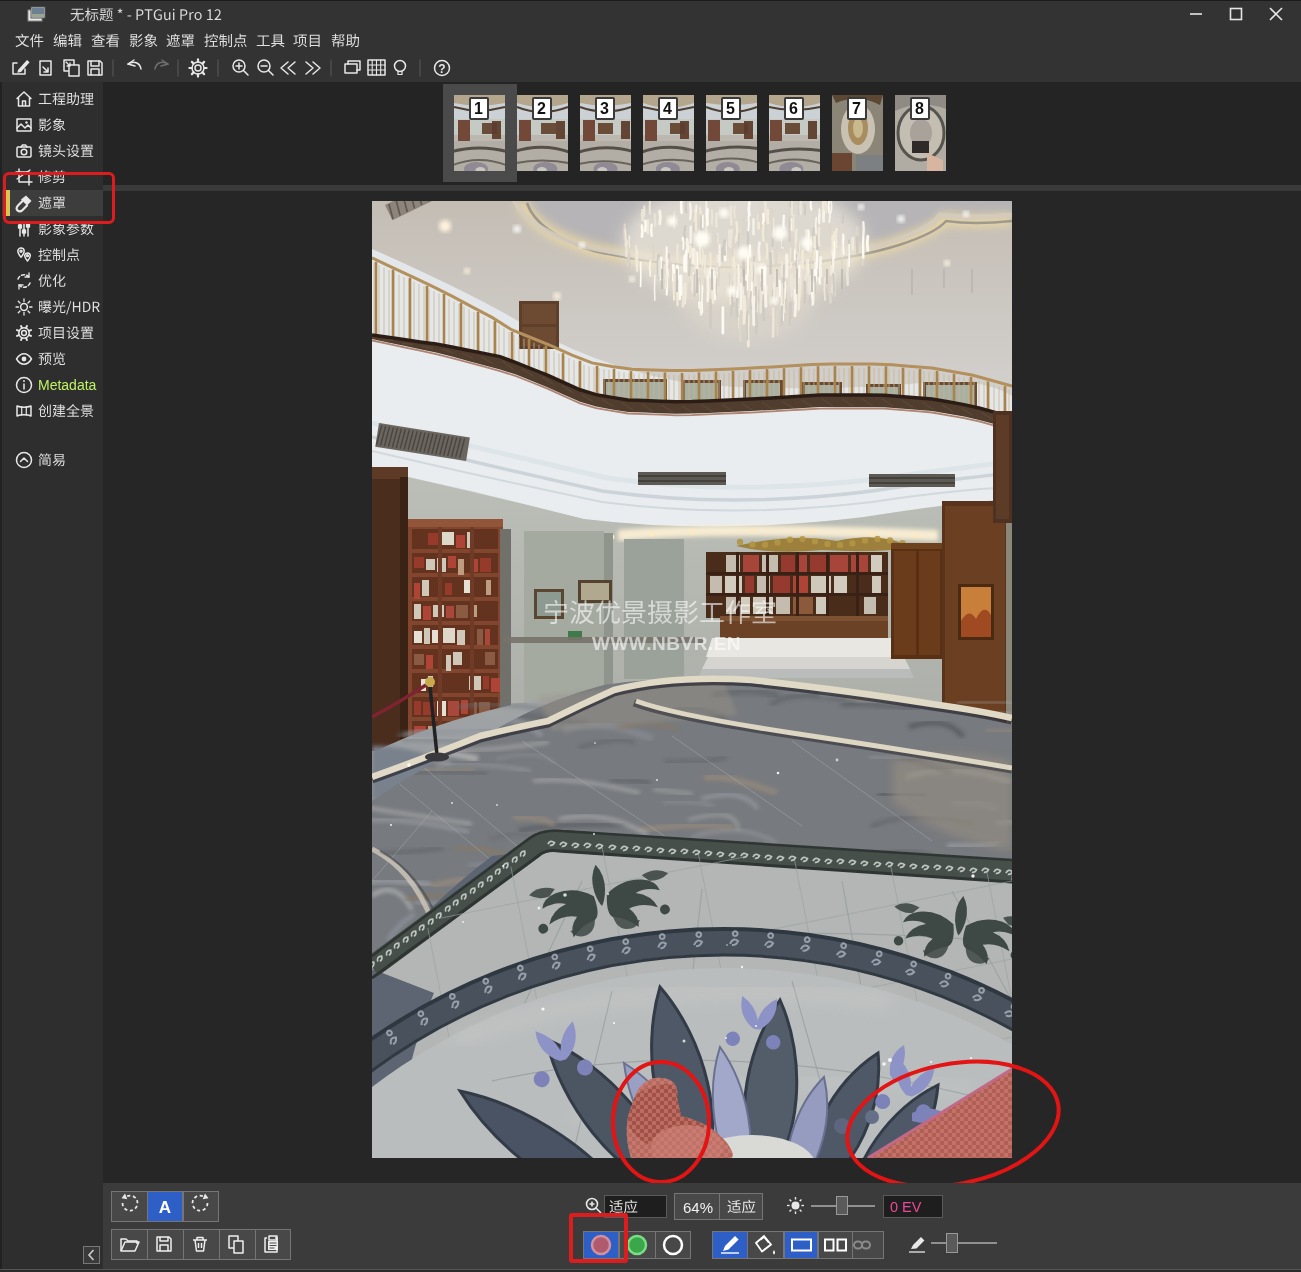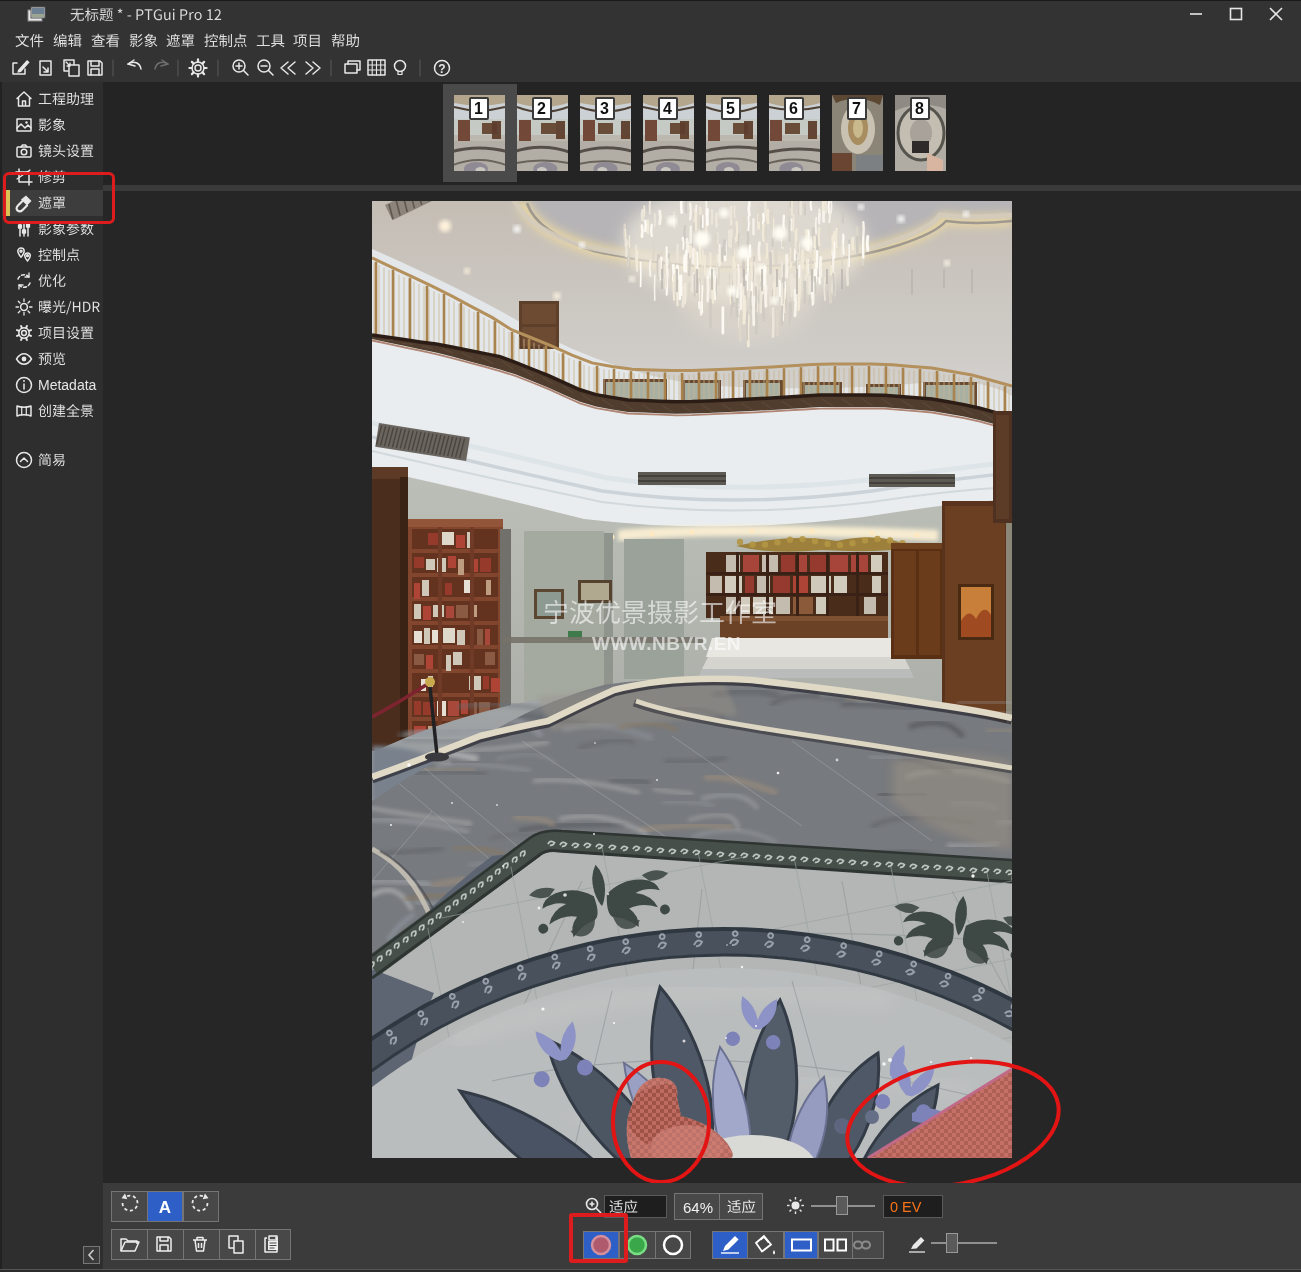--- a/index.html
+++ b/index.html
@@ -343,21 +343,21 @@
       <path transform="translate(14.0,0) scale(0.01400,-0.01400)" d="M644 626C695 578 752 510 777 464L844 496C818 541 762 606 708 653ZM115 784V502H188V784ZM324 830V469H397V830ZM528 183V26C528 -47 553 -66 651 -66C672 -66 806 -66 827 -66C907 -66 928 -38 937 76C917 80 887 90 871 102C867 11 860 -2 820 -2C791 -2 680 -2 658 -2C611 -2 603 2 603 27V183ZM457 326V248C457 168 431 55 66 -22C83 -37 104 -65 114 -82C491 7 535 142 535 246V326ZM196 439V121H270V372H741V127H819V439ZM586 841C559 729 512 615 451 541C470 533 501 514 515 503C549 548 580 606 606 671H935V738H632C641 767 650 796 658 826Z"></path>
     </g>
   </svg>
 <svg class="abs" style="left:14px;top:375px" width="20" height="20" viewBox="0 0 20 20">
     <g stroke="#e8e8e8" stroke-width="1.5" fill="none" stroke-linecap="round" stroke-linejoin="round">
       <circle cx="10" cy="10" r="7.5"></circle>
       <line x1="10" y1="9" x2="10" y2="14"></line>
       <circle cx="10" cy="6" r="0.9" fill="#e8e8e8" stroke="none"></circle>
     </g>
   </svg>
-<div class="abs" style="left:38px;top:376px;width:70px;height:18px;color:#e5e5e5;font-size:14px;line-height:18px">Metadata</div>
+<div class="abs" style="left:38px;top:376px;width:70px;height:18px;color:#bef264;font-size:14px;line-height:18px">Metadata</div>
 <svg class="abs" style="left:14px;top:401px" width="20" height="20" viewBox="0 0 20 20">
     <g stroke="#e8e8e8" stroke-width="1.5" fill="none" stroke-linecap="round" stroke-linejoin="round">
       <path d="M3 5 C5.5 6.2 8 6.2 10 6.2 S14.5 6.2 17 5 V15 C14.5 13.8 12 13.8 10 13.8 S5.5 13.8 3 15 z"></path>
       <path d="M7.7 5.9 v8.2 M12.3 5.9 v8.2" stroke-width="1.2"></path>
     </g>
   </svg>
 <svg class="" style="position:absolute;left:38.0px;top:402.0px;overflow:visible" width="58" height="19">
     <g transform="translate(0,14)" fill="#e2e2e2">
       <path transform="translate(0.0,0) scale(0.01400,-0.01400)" d="M838 824V20C838 1 831 -5 812 -6C792 -6 729 -7 659 -5C670 -25 682 -57 686 -76C779 -77 834 -75 867 -64C899 -51 913 -30 913 20V824ZM643 724V168H715V724ZM142 474V45C142 -44 172 -65 269 -65C290 -65 432 -65 455 -65C544 -65 566 -26 576 112C555 117 526 128 509 141C504 22 497 0 450 0C419 0 300 0 275 0C224 0 216 7 216 45V407H432C424 286 415 237 403 223C396 214 388 213 374 213C360 213 325 214 288 218C298 199 306 173 307 153C347 150 386 151 406 152C431 155 448 161 463 178C486 203 497 271 506 444C507 454 507 474 507 474ZM313 838C260 709 154 571 27 480C44 468 70 443 82 428C181 504 266 604 330 713C409 627 496 524 540 457L595 507C547 578 446 689 362 774L383 818Z"></path>
       <path transform="translate(14.0,0) scale(0.01400,-0.01400)" d="M394 755V695H581V620H330V561H581V483H387V422H581V345H379V288H581V209H337V149H581V49H652V149H937V209H652V288H899V345H652V422H876V561H945V620H876V755H652V840H581V755ZM652 561H809V483H652ZM652 620V695H809V620ZM97 393C97 404 120 417 135 425H258C246 336 226 259 200 193C173 233 151 283 134 343L78 322C102 241 132 177 169 126C134 60 89 8 37 -30C53 -40 81 -66 92 -80C140 -43 183 7 218 70C323 -30 469 -55 653 -55H933C937 -35 951 -2 962 14C911 13 694 13 654 13C485 13 347 35 249 132C290 225 319 342 334 483L292 493L278 492H192C242 567 293 661 338 758L290 789L266 778H64V711H237C197 622 147 540 129 515C109 483 84 458 66 454C76 439 91 408 97 393Z"></path>
@@ -2009,21 +2009,21 @@
       <line x1="15.4" y1="9.5" x2="18" y2="9.5"></line>
       <line x1="3.5" y1="3.5" x2="5.3" y2="5.3"></line>
       <line x1="13.7" y1="13.7" x2="15.5" y2="15.5"></line>
       <line x1="3.5" y1="15.5" x2="5.3" y2="13.7"></line>
       <line x1="13.7" y1="5.3" x2="15.5" y2="3.5"></line>
     </g>
   </svg>
 <div class="abs" style="left:811px;top:1205px;width:64px;height:2px;background:#909090"></div>
 <div class="abs" style="left:836px;top:1196px;width:12px;height:19px;background:#5a5a5a;border:1px solid #999"></div>
 <div class="abs" style="left:883px;top:1195px;width:60px;height:23px;background:#1e1e1e;border:1px solid #5a5a5a"></div>
-<div class="abs" style="left:890px;top:1199px;width:50px;height:16px;color:#f97316;font-size:14.5px">0 EV</div>
+<div class="abs" style="left:890px;top:1199px;width:50px;height:16px;color:#ec4899;font-size:14.5px">0 EV</div>
 <div class="abs" style="left:583px;top:1231px;width:108px;height:28px;background:#484848;border:1px solid #757575"></div>
 <div class="abs" style="left:583px;top:1231px;width:36px;height:28px;background:#2e5fc7;border:1px solid #757575"></div>
 <div class="abs" style="left:619px;top:1231px;width:1px;height:28px;background:#757575"></div>
 <div class="abs" style="left:655px;top:1231px;width:1px;height:28px;background:#757575"></div>
 <svg class="abs" style="left:583px;top:1231px" width="108" height="28" viewBox="0 0 108 28">
 <circle cx="18" cy="14" r="9" fill="#b05a6e" stroke="#d4909c" stroke-width="2.5"></circle>
 <circle cx="54" cy="14" r="9" fill="#3aa84a" stroke="#7ade84" stroke-width="2.5"></circle>
 <circle cx="90" cy="14" r="9" fill="none" stroke="#ffffff" stroke-width="2.5"></circle>
 </svg>
 <div class="abs" style="left:712px;top:1231px;width:72px;height:28px;background:#484848;border:1px solid #757575"></div>

